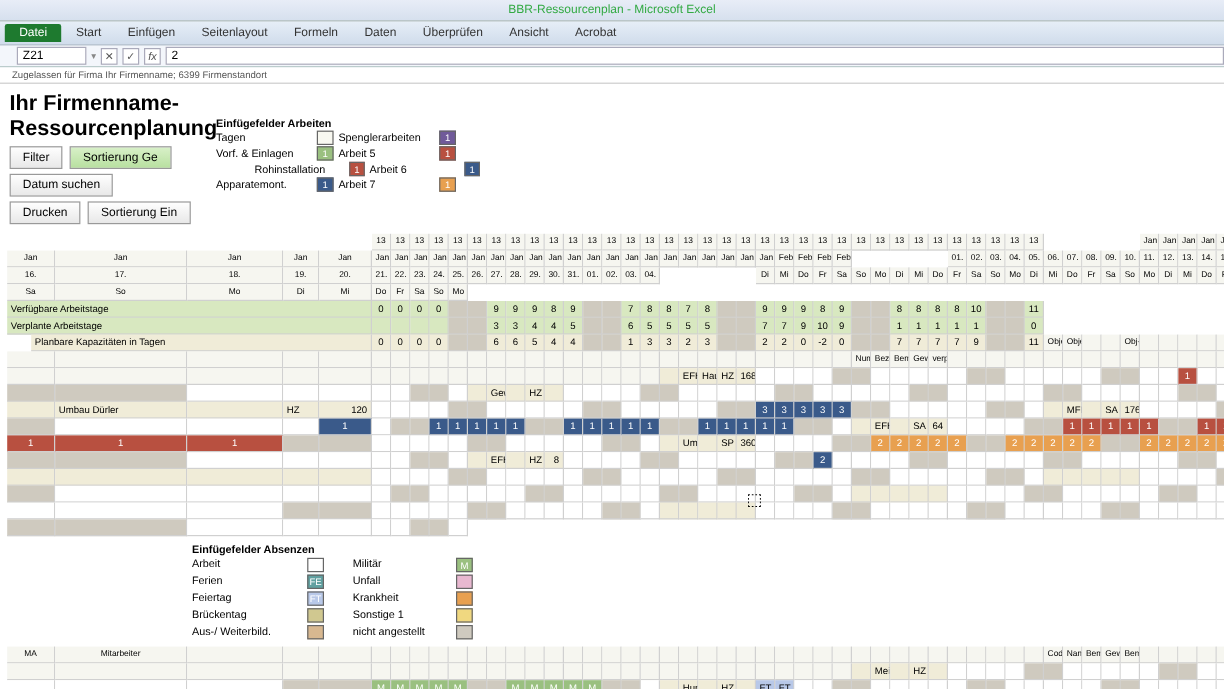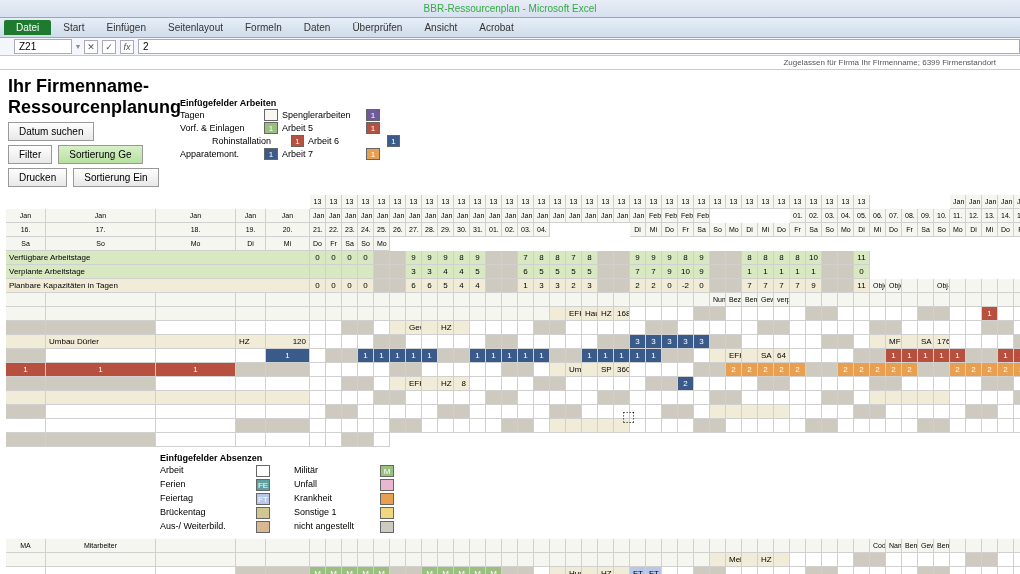--- a/index.html
+++ b/index.html
@@ -15,21 +15,21 @@
 
 
 .formula-row { height: 18px; background: #f3f6fb; border-bottom: 1px solid #bcc; display: flex; align-items: center; padding-left: 14px; gap: 4px; }
 .name-box { width: 58px; border: 1px solid #aab; background: #fff; font-size: 10px; padding: 1px 4px; }
 .fx-btn { width: 14px; height: 14px; border: 1px solid #aab; background: #fff; font-size: 9px; text-align: center; line-height: 12px; color: #555; }
 .formula-input { flex: 1; border: 1px solid #aab; background: #fff; font-size: 10px; padding: 1px 4px; }
 
 
 .sheet { position: relative; height: calc(100% - 56px); overflow: auto; }
 
-.perm-row { font-size: 8px; color: #555; padding: 2px 24px; border-bottom: 1px solid #ccc; text-align: right; }
+.perm-row { font-size: 8px; color: #555; padding: 2px 10px; border-bottom: 1px solid #ccc; }
 
 .header-block { padding: 6px 8px 4px; }
 .title { font-size: 18px; font-weight: bold; }
 
 .ctrl-row { display: flex; gap: 6px; margin: 4px 0; }
 .btn { border: 1px solid #999; background: linear-gradient(#fefefe,#e8e8e8); padding: 3px 10px; font-size: 10px; cursor: pointer; }
 .btn.green { background: linear-gradient(#d8f0c8,#b8e0a0); }
 .sw { width: 14px; height: 12px; border: 1px solid #666; display: inline-block; text-align: center; color: #fff; font-size: 8px; line-height: 11px; }
 
 
@@ -81,25 +81,25 @@
 </div>
 
 <div class="sheet">
 
   <div class="perm-row">Zugelassen für Firma Ihr Firmenname; 6399 Firmenstandort</div>
 
   <div style="display:flex; align-items:flex-start;">
     <div class="header-block" style="width:310px">
       <div class="title">Ihr Firmenname-Ressourcenplanung</div>
       <div class="ctrl-row">
-        <button class="btn">Datum suchen</button>
+        <button class="btn">Filter</button>
+        <button class="btn green">Sortierung Ge</button>
       </div>
       <div class="ctrl-row">
-        <button class="btn">Filter</button>
-        <button class="btn green">Sortierung Ge</button>
+        <button class="btn">Datum suchen</button>
       </div>
       <div class="ctrl-row">
         <button class="btn">Drucken</button>
         <button class="btn">Sortierung Ein</button>
       </div>
     </div>
 
     <div style="flex:1; padding-top:28px;">
       <div id="legendArb" style="display:flex;gap:1px;flex-direction:column;width:220px;margin-left:-130px;">
           <div style="font-weight: bold; font-size: 9px;">Einfügefelder Arbeiten</div>
@@ -357,21 +357,21 @@
       <div class="cell c-gray"></div>
       <div class="cell c-gray"></div>
       <div class="cell lbl2">1</div>
       <div class="cell lbl2">1</div>
       <div class="cell lbl2">1</div>
       <div class="cell lbl2">1</div>
       <div class="cell lbl2">1</div>
       <div class="cell c-gray"></div>
       <div class="cell c-gray"></div>
       <div class="cell lbl2">0</div>
-      <div class="row-lbl" style="grid-column: 1 / span 5;">Planbare Kapazitäten in Tagen</div>
+      <div class="row-lbl" style="grid-column: 1 / span 5; margin-left: 20px;">Planbare Kapazitäten in Tagen</div>
       <div class="cell row-lbl">0</div>
       <div class="cell row-lbl">0</div>
       <div class="cell row-lbl">0</div>
       <div class="cell row-lbl">0</div>
       <div class="cell c-gray"></div>
       <div class="cell c-gray"></div>
       <div class="cell row-lbl">6</div>
       <div class="cell row-lbl">6</div>
       <div class="cell row-lbl">5</div>
       <div class="cell row-lbl">4</div>

